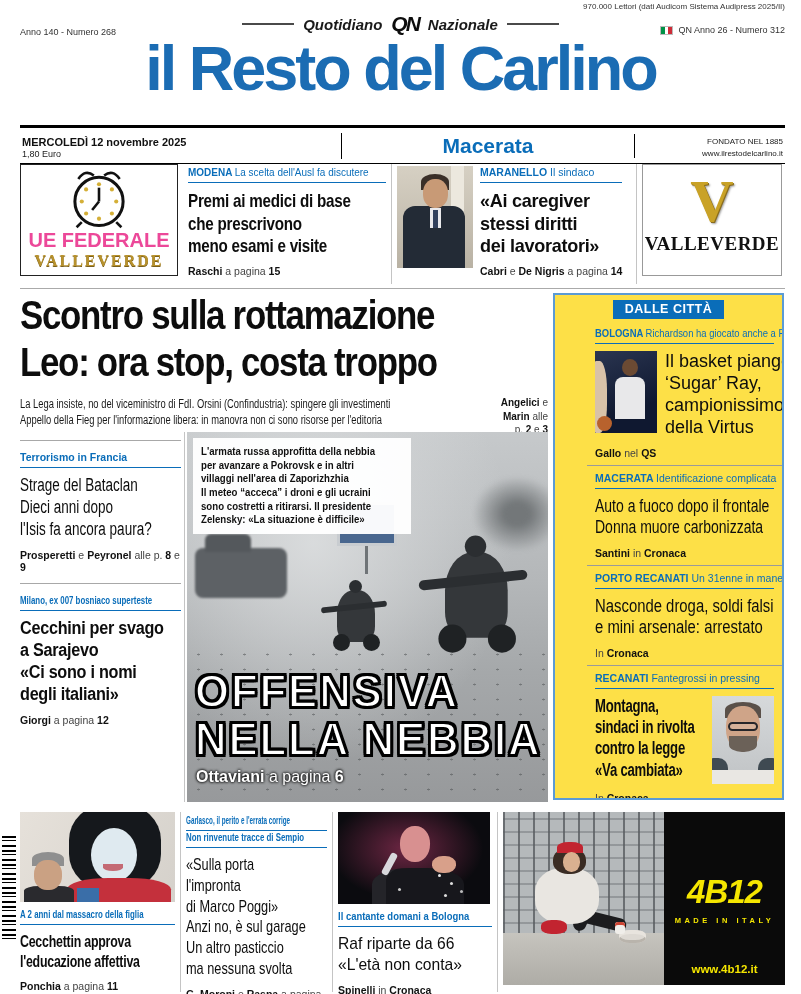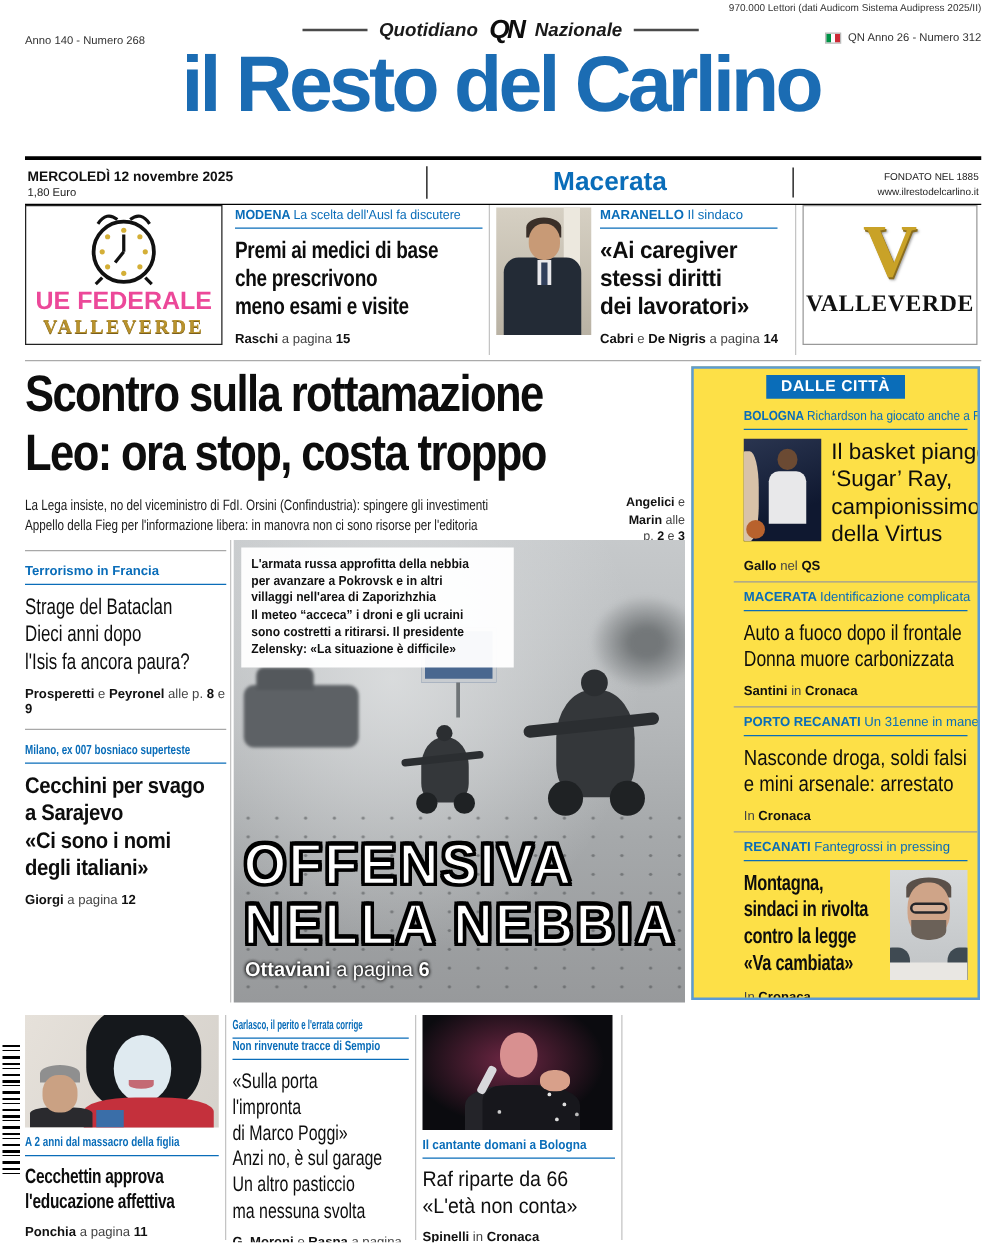--- a/index.html
+++ b/index.html
@@ -475,15 +475,35 @@
       <div class="kicker"><span class="ktext cx90"><span class="bp-b">Il cantante domani a Bologna</span></span></div>
       <div class="hl reg fs17 cx92">
         <span class="hl-line">Raf riparte da 66</span>
         <span class="hl-line">«L'età non conta»</span>
       </div>
       <div class="byline"><span class="bp-b">Spinelli</span><span> in </span><span class="bp-b">Cronaca</span></div>
     </div>
 
     <div class="br-div"></div>
 
+    <div class="cell-b12">
+      <div class="b12-photo">
+        <div class="fence"></div>
+          <div class="ground"></div>
+        <div class="leg1"></div>
+          <div class="leg2"></div>
+        <div class="hood"></div>
+          <div class="whair"></div>
+          <div class="hband"></div>
+          <div class="wface"></div>
+        <div class="shoe"></div>
+          <div class="sock"></div>
+          <div class="redshoe"></div>
+      </div>
+      <div class="b12-panel">
+        <div class="b12-logo">4B12</div>
+        <div class="b12-tag">MADE IN ITALY</div>
+        <div class="b12-url">www.4b12.it</div>
+      </div>
+    </div>
   </div>
 
 </div>
 
 </body></html>

